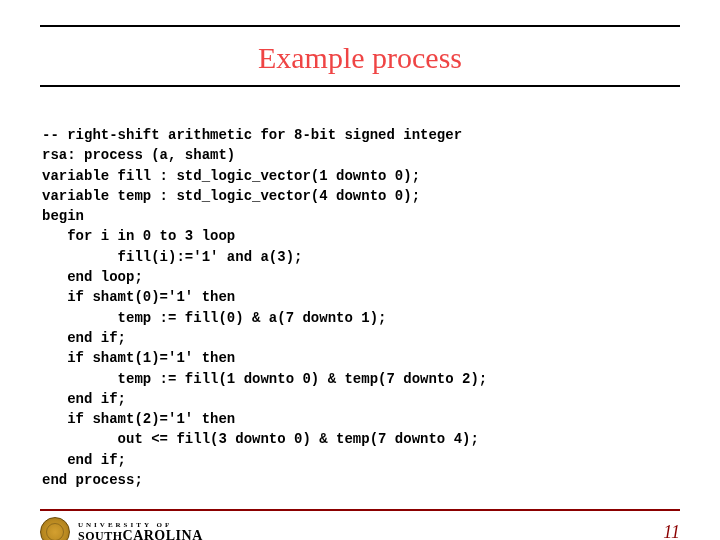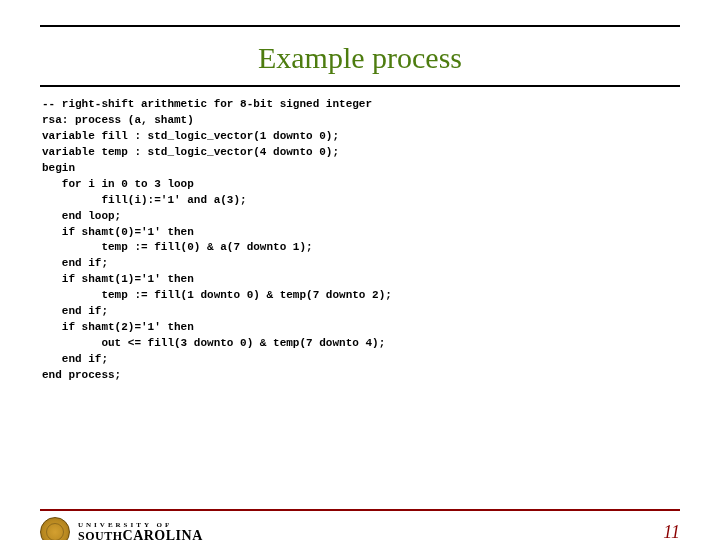--- a/index.html
+++ b/index.html
@@ -22,33 +22,34 @@
     margin-top: 25px;
   }
   .title-block {
     text-align: center;
     padding: 14px 0 10px 0;
   }
   .title {
     font-family: Georgia, 'Times New Roman', serif;
     font-size: 30px;
     font-weight: normal;
-    color: #4d7c0f;
+    color: #ef4444;
   }
   .mid-rule {
     border-top: 2px solid #000;
   }
   .code-block {
     font-family: 'Courier New', monospace;
-    font-size: 11px;
+    font-size: 14px;
     font-weight: bold;
     line-height: 1.45;
     white-space: pre;
     color: #000;
     padding: 10px 0 0 2px;
+    margin-top: 28px;
   }
   .footer {
     position: absolute;
     bottom: 18px;
     left: 40px;
     right: 40px;
   }
   .bottom-rule {
     border-top: 2px solid #8b0000;
     margin-bottom: 6px;

